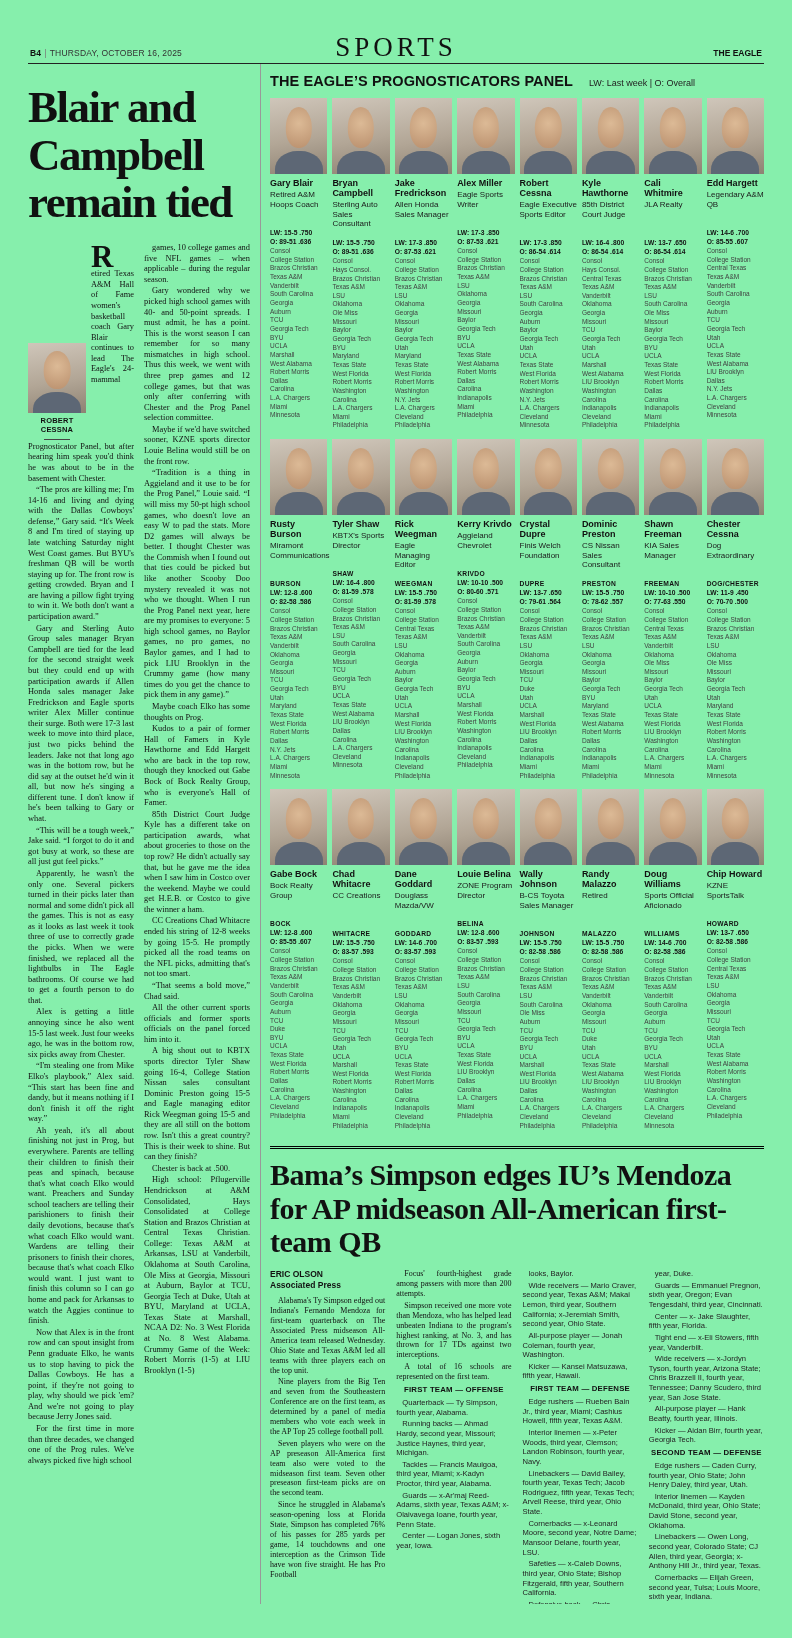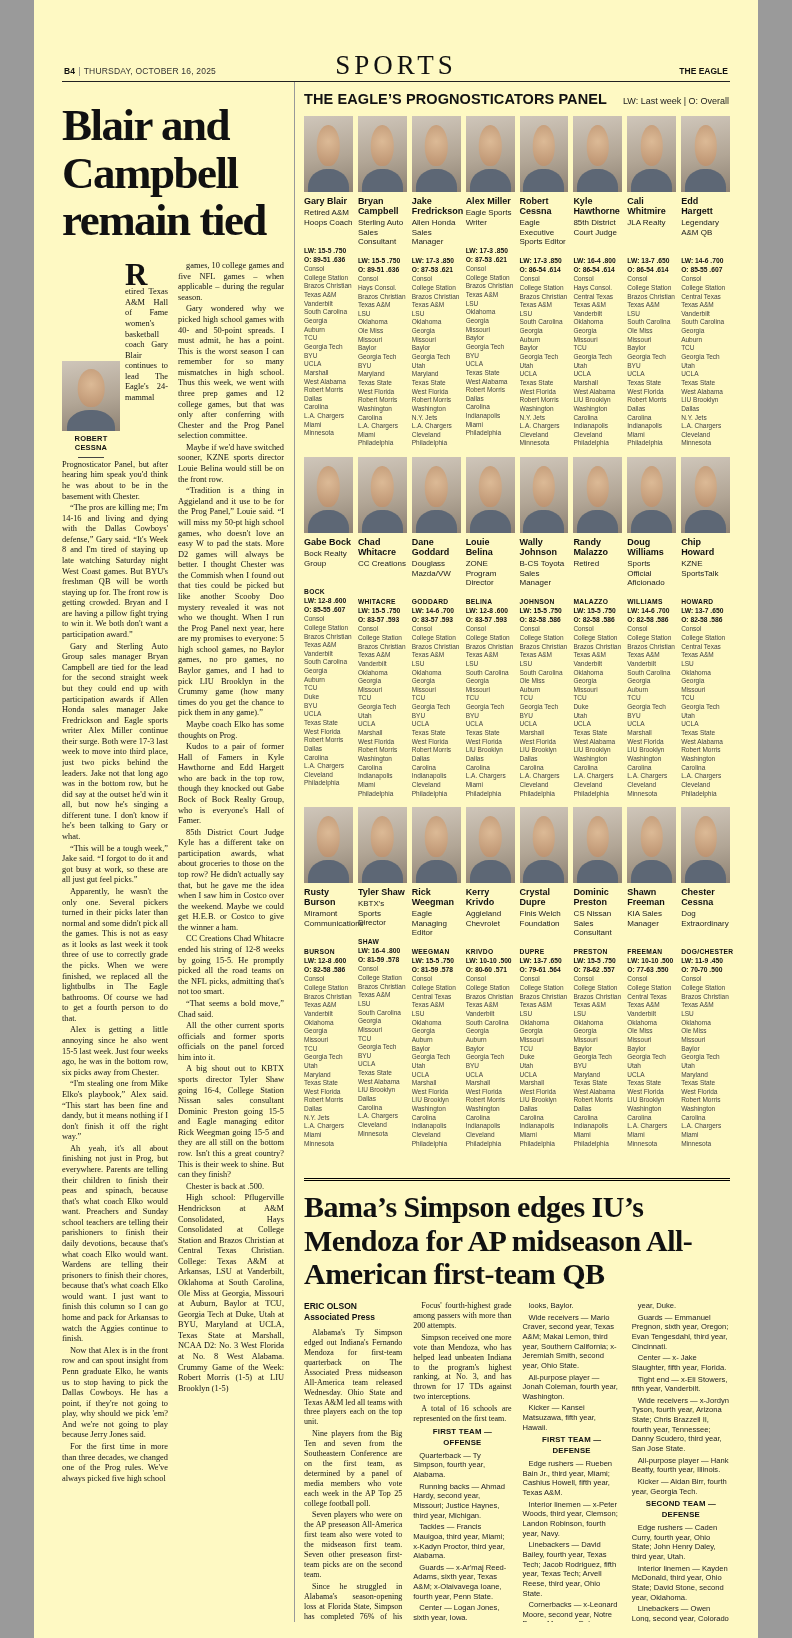--- a/index.html
+++ b/index.html
@@ -1,17 +1,17 @@
 <!DOCTYPE html>
 <html><head>
 <meta charset="utf-8">
 <style>
   html,body{margin:0;padding:0;background:#9a9a9a;}
-  .page{width:724px;height:1638px;margin:0 auto;background:#fef9c3;color:#111;
-        box-sizing:border-box;padding:18px 28px;overflow:hidden;position:relative;
+  .page{width:792px;height:1638px;margin:0 auto;background:#86efac;color:#111;
+        box-sizing:border-box;padding:0 28px;overflow:hidden;position:relative;
         font-family:"Liberation Serif",serif;}
   
   .masthead{position:relative;display:flex;justify-content:space-between;align-items:flex-end;
             padding:48px 2px 5px;border-bottom:1px solid #222;}
   .mh-left{font:700 8.5px "Liberation Sans",sans-serif;letter-spacing:.2px;}
   .mh-left .mh-date{font-weight:400;color:#333;}
   .mh-sep{font-weight:300;color:#777;padding:0 3px;}
   .mh-center{position:absolute;left:50%;bottom:2px;transform:translateX(-50%);
              font:400 27px/1 "Liberation Serif",serif;letter-spacing:4px;}
   .mh-right{font:700 8.5px "Liberation Sans",sans-serif;}
@@ -42,21 +42,21 @@
   .panel-legend{font:400 9px "Liberation Sans",sans-serif;color:#222;}
   .prow{display:grid;grid-template-columns:repeat(8,1fr);column-gap:5px;margin-top:9px;}
   .cell{min-width:0;}
   .pname{font:700 9px/1.12 "Liberation Sans",sans-serif;margin-top:4px;}
   .ptitle{font:400 8px/1.18 "Liberation Sans",sans-serif;margin-top:2px;min-height:38px;color:#1a1a1a;}
   .pcaps{font:700 6.7px/1.35 "Liberation Sans",sans-serif;letter-spacing:.3px;}
   .prec{font:700 6.7px/1.35 "Liberation Sans",sans-serif;}
   .picks{margin-top:1px;}
   .pick{font:400 6.5px/1.33 "Liberation Sans",sans-serif;color:#3f3f3f;white-space:nowrap;overflow:hidden;}
   
-  .bottom{margin-top:30px;border-top:3px double #000;padding-top:7px;flex:1;overflow:hidden;}
+  .bottom{margin-top:16px;border-top:3px double #000;padding-top:7px;flex:1;overflow:hidden;}
   .b-headline{font:700 30px/1.12 "Liberation Serif",serif;letter-spacing:-.5px;margin:2px 0 10px;}
   .b-cols{display:grid;grid-template-columns:repeat(4,1fr);column-gap:11px;}
   .bby{font:700 8.5px/1.3 "Liberation Sans",sans-serif;margin:0;}
   .bp{font:400 8px/1.24 "Liberation Serif",serif;margin:0 0 2px;text-indent:8px;text-align:justify;}
   .bp.first{margin-top:5px;}
   .bl{font:400 7.6px/1.27 "Liberation Sans",sans-serif;margin:0 0 2px;text-indent:6px;color:#222;}
   .bh{font:700 7.8px/1.4 "Liberation Sans",sans-serif;text-align:center;margin:3px 0 2px;letter-spacing:.2px;}
 </style>
 </head>
 <body>
@@ -369,502 +369,502 @@
                     <div class="pick">Cleveland</div>
                     <div class="pick">Minnesota</div>
                   </div>
                   </div></div>
             </div>
             <div class="prow">
               <div style="display:contents">
                 
               <div class="cell">
                     <div class="photo"></div>
-                    <div class="pname">Gabe Bock</div>
-                    <div class="ptitle">Bock Realty Group</div>
-                    <div class="pcaps">BOCK</div>
+                    <div class="pname">Rusty Burson</div>
+                    <div class="ptitle">Miramont Communications</div>
+                    <div class="pcaps">BURSON</div>
                     <div class="prec">LW: 12-8 .600</div>
-                    <div class="prec">O: 85-55 .607</div>
+                    <div class="prec">O: 82-58 .586</div>
+                    <div class="picks">
+
+                    <div class="pick">Consol</div>
+                    <div class="pick">College Station</div>
+                    <div class="pick">Brazos Christian</div>
+                    <div class="pick">Texas A&amp;M</div>
+                    <div class="pick">Vanderbilt</div>
+                    <div class="pick">Oklahoma</div>
+                    <div class="pick">Georgia</div>
+                    <div class="pick">Missouri</div>
+                    <div class="pick">TCU</div>
+                    <div class="pick">Georgia Tech</div>
+                    <div class="pick">Utah</div>
+                    <div class="pick">Maryland</div>
+                    <div class="pick">Texas State</div>
+                    <div class="pick">West Florida</div>
+                    <div class="pick">Robert Morris</div>
+                    <div class="pick">Dallas</div>
+                    <div class="pick">N.Y. Jets</div>
+                    <div class="pick">L.A. Chargers</div>
+                    <div class="pick">Miami</div>
+                    <div class="pick">Minnesota</div>
+                  </div>
+                  </div><div class="cell">
+                    <div class="photo"></div>
+                    <div class="pname">Tyler Shaw</div>
+                    <div class="ptitle">KBTX's Sports Director</div>
+                    <div class="pcaps">SHAW</div>
+                    <div class="prec">LW: 16-4 .800</div>
+                    <div class="prec">O: 81-59 .578</div>
+                    <div class="picks">
+
+                    <div class="pick">Consol</div>
+                    <div class="pick">College Station</div>
+                    <div class="pick">Brazos Christian</div>
+                    <div class="pick">Texas A&amp;M</div>
+                    <div class="pick">LSU</div>
+                    <div class="pick">South Carolina</div>
+                    <div class="pick">Georgia</div>
+                    <div class="pick">Missouri</div>
+                    <div class="pick">TCU</div>
+                    <div class="pick">Georgia Tech</div>
+                    <div class="pick">BYU</div>
+                    <div class="pick">UCLA</div>
+                    <div class="pick">Texas State</div>
+                    <div class="pick">West Alabama</div>
+                    <div class="pick">LIU Brooklyn</div>
+                    <div class="pick">Dallas</div>
+                    <div class="pick">Carolina</div>
+                    <div class="pick">L.A. Chargers</div>
+                    <div class="pick">Cleveland</div>
+                    <div class="pick">Minnesota</div>
+                  </div>
+                  </div><div class="cell">
+                    <div class="photo"></div>
+                    <div class="pname">Rick Weegman</div>
+                    <div class="ptitle">Eagle Managing Editor</div>
+                    <div class="pcaps">WEEGMAN</div>
+                    <div class="prec">LW: 15-5 .750</div>
+                    <div class="prec">O: 81-59 .578</div>
+                    <div class="picks">
+
+                    <div class="pick">Consol</div>
+                    <div class="pick">College Station</div>
+                    <div class="pick">Central Texas</div>
+                    <div class="pick">Texas A&amp;M</div>
+                    <div class="pick">LSU</div>
+                    <div class="pick">Oklahoma</div>
+                    <div class="pick">Georgia</div>
+                    <div class="pick">Auburn</div>
+                    <div class="pick">Baylor</div>
+                    <div class="pick">Georgia Tech</div>
+                    <div class="pick">Utah</div>
+                    <div class="pick">UCLA</div>
+                    <div class="pick">Marshall</div>
+                    <div class="pick">West Florida</div>
+                    <div class="pick">LIU Brooklyn</div>
+                    <div class="pick">Washington</div>
+                    <div class="pick">Carolina</div>
+                    <div class="pick">Indianapolis</div>
+                    <div class="pick">Cleveland</div>
+                    <div class="pick">Philadelphia</div>
+                  </div>
+                  </div><div class="cell">
+                    <div class="photo"></div>
+                    <div class="pname">Kerry Krivdo</div>
+                    <div class="ptitle">Aggieland Chevrolet</div>
+                    <div class="pcaps">KRIVDO</div>
+                    <div class="prec">LW: 10-10 .500</div>
+                    <div class="prec">O: 80-60 .571</div>
                     <div class="picks">
 
                     <div class="pick">Consol</div>
                     <div class="pick">College Station</div>
                     <div class="pick">Brazos Christian</div>
                     <div class="pick">Texas A&amp;M</div>
                     <div class="pick">Vanderbilt</div>
                     <div class="pick">South Carolina</div>
                     <div class="pick">Georgia</div>
                     <div class="pick">Auburn</div>
+                    <div class="pick">Baylor</div>
+                    <div class="pick">Georgia Tech</div>
+                    <div class="pick">BYU</div>
+                    <div class="pick">UCLA</div>
+                    <div class="pick">Marshall</div>
+                    <div class="pick">West Florida</div>
+                    <div class="pick">Robert Morris</div>
+                    <div class="pick">Washington</div>
+                    <div class="pick">Carolina</div>
+                    <div class="pick">Indianapolis</div>
+                    <div class="pick">Cleveland</div>
+                    <div class="pick">Philadelphia</div>
+                  </div>
+                  </div><div class="cell">
+                    <div class="photo"></div>
+                    <div class="pname">Crystal Dupre</div>
+                    <div class="ptitle">Finis Welch Foundation</div>
+                    <div class="pcaps">DUPRE</div>
+                    <div class="prec">LW: 13-7 .650</div>
+                    <div class="prec">O: 79-61 .564</div>
+                    <div class="picks">
+
+                    <div class="pick">Consol</div>
+                    <div class="pick">College Station</div>
+                    <div class="pick">Brazos Christian</div>
+                    <div class="pick">Texas A&amp;M</div>
+                    <div class="pick">LSU</div>
+                    <div class="pick">Oklahoma</div>
+                    <div class="pick">Georgia</div>
+                    <div class="pick">Missouri</div>
                     <div class="pick">TCU</div>
                     <div class="pick">Duke</div>
-                    <div class="pick">BYU</div>
-                    <div class="pick">UCLA</div>
-                    <div class="pick">Texas State</div>
-                    <div class="pick">West Florida</div>
-                    <div class="pick">Robert Morris</div>
-                    <div class="pick">Dallas</div>
-                    <div class="pick">Carolina</div>
-                    <div class="pick">L.A. Chargers</div>
-                    <div class="pick">Cleveland</div>
-                    <div class="pick">Philadelphia</div>
-                  </div>
-                  </div><div class="cell">
-                    <div class="photo"></div>
-                    <div class="pname">Chad Whitacre</div>
-                    <div class="ptitle">CC Creations</div>
-                    <div class="pcaps">WHITACRE</div>
+                    <div class="pick">Utah</div>
+                    <div class="pick">UCLA</div>
+                    <div class="pick">Marshall</div>
+                    <div class="pick">West Florida</div>
+                    <div class="pick">LIU Brooklyn</div>
+                    <div class="pick">Dallas</div>
+                    <div class="pick">Carolina</div>
+                    <div class="pick">Indianapolis</div>
+                    <div class="pick">Miami</div>
+                    <div class="pick">Philadelphia</div>
+                  </div>
+                  </div><div class="cell">
+                    <div class="photo"></div>
+                    <div class="pname">Dominic Preston</div>
+                    <div class="ptitle">CS Nissan Sales Consultant</div>
+                    <div class="pcaps">PRESTON</div>
                     <div class="prec">LW: 15-5 .750</div>
-                    <div class="prec">O: 83-57 .593</div>
-                    <div class="picks">
-
-                    <div class="pick">Consol</div>
-                    <div class="pick">College Station</div>
-                    <div class="pick">Brazos Christian</div>
+                    <div class="prec">O: 78-62 .557</div>
+                    <div class="picks">
+
+                    <div class="pick">Consol</div>
+                    <div class="pick">College Station</div>
+                    <div class="pick">Brazos Christian</div>
+                    <div class="pick">Texas A&amp;M</div>
+                    <div class="pick">LSU</div>
+                    <div class="pick">Oklahoma</div>
+                    <div class="pick">Georgia</div>
+                    <div class="pick">Missouri</div>
+                    <div class="pick">Baylor</div>
+                    <div class="pick">Georgia Tech</div>
+                    <div class="pick">BYU</div>
+                    <div class="pick">Maryland</div>
+                    <div class="pick">Texas State</div>
+                    <div class="pick">West Alabama</div>
+                    <div class="pick">Robert Morris</div>
+                    <div class="pick">Dallas</div>
+                    <div class="pick">Carolina</div>
+                    <div class="pick">Indianapolis</div>
+                    <div class="pick">Miami</div>
+                    <div class="pick">Philadelphia</div>
+                  </div>
+                  </div><div class="cell">
+                    <div class="photo"></div>
+                    <div class="pname">Shawn Freeman</div>
+                    <div class="ptitle">KIA Sales Manager</div>
+                    <div class="pcaps">FREEMAN</div>
+                    <div class="prec">LW: 10-10 .500</div>
+                    <div class="prec">O: 77-63 .550</div>
+                    <div class="picks">
+
+                    <div class="pick">Consol</div>
+                    <div class="pick">College Station</div>
+                    <div class="pick">Central Texas</div>
                     <div class="pick">Texas A&amp;M</div>
                     <div class="pick">Vanderbilt</div>
                     <div class="pick">Oklahoma</div>
-                    <div class="pick">Georgia</div>
-                    <div class="pick">Missouri</div>
-                    <div class="pick">TCU</div>
-                    <div class="pick">Georgia Tech</div>
-                    <div class="pick">Utah</div>
-                    <div class="pick">UCLA</div>
-                    <div class="pick">Marshall</div>
-                    <div class="pick">West Florida</div>
-                    <div class="pick">Robert Morris</div>
-                    <div class="pick">Washington</div>
-                    <div class="pick">Carolina</div>
-                    <div class="pick">Indianapolis</div>
-                    <div class="pick">Miami</div>
-                    <div class="pick">Philadelphia</div>
-                  </div>
-                  </div><div class="cell">
-                    <div class="photo"></div>
-                    <div class="pname">Dane Goddard</div>
-                    <div class="ptitle">Douglass Mazda/VW</div>
-                    <div class="pcaps">GODDARD</div>
-                    <div class="prec">LW: 14-6 .700</div>
-                    <div class="prec">O: 83-57 .593</div>
-                    <div class="picks">
-
-                    <div class="pick">Consol</div>
-                    <div class="pick">College Station</div>
-                    <div class="pick">Brazos Christian</div>
-                    <div class="pick">Texas A&amp;M</div>
-                    <div class="pick">LSU</div>
-                    <div class="pick">Oklahoma</div>
-                    <div class="pick">Georgia</div>
-                    <div class="pick">Missouri</div>
-                    <div class="pick">TCU</div>
-                    <div class="pick">Georgia Tech</div>
-                    <div class="pick">BYU</div>
-                    <div class="pick">UCLA</div>
-                    <div class="pick">Texas State</div>
-                    <div class="pick">West Florida</div>
-                    <div class="pick">Robert Morris</div>
-                    <div class="pick">Dallas</div>
-                    <div class="pick">Carolina</div>
-                    <div class="pick">Indianapolis</div>
-                    <div class="pick">Cleveland</div>
-                    <div class="pick">Philadelphia</div>
-                  </div>
-                  </div><div class="cell">
-                    <div class="photo"></div>
-                    <div class="pname">Louie Belina</div>
-                    <div class="ptitle">ZONE Program Director</div>
-                    <div class="pcaps">BELINA</div>
-                    <div class="prec">LW: 12-8 .600</div>
-                    <div class="prec">O: 83-57 .593</div>
-                    <div class="picks">
-
-                    <div class="pick">Consol</div>
-                    <div class="pick">College Station</div>
-                    <div class="pick">Brazos Christian</div>
-                    <div class="pick">Texas A&amp;M</div>
-                    <div class="pick">LSU</div>
-                    <div class="pick">South Carolina</div>
-                    <div class="pick">Georgia</div>
-                    <div class="pick">Missouri</div>
-                    <div class="pick">TCU</div>
-                    <div class="pick">Georgia Tech</div>
-                    <div class="pick">BYU</div>
+                    <div class="pick">Ole Miss</div>
+                    <div class="pick">Missouri</div>
+                    <div class="pick">Baylor</div>
+                    <div class="pick">Georgia Tech</div>
+                    <div class="pick">Utah</div>
                     <div class="pick">UCLA</div>
                     <div class="pick">Texas State</div>
                     <div class="pick">West Florida</div>
                     <div class="pick">LIU Brooklyn</div>
-                    <div class="pick">Dallas</div>
-                    <div class="pick">Carolina</div>
-                    <div class="pick">L.A. Chargers</div>
-                    <div class="pick">Miami</div>
-                    <div class="pick">Philadelphia</div>
-                  </div>
-                  </div><div class="cell">
-                    <div class="photo"></div>
-                    <div class="pname">Wally Johnson</div>
-                    <div class="ptitle">B-CS Toyota Sales Manager</div>
-                    <div class="pcaps">JOHNSON</div>
-                    <div class="prec">LW: 15-5 .750</div>
-                    <div class="prec">O: 82-58 .586</div>
-                    <div class="picks">
-
-                    <div class="pick">Consol</div>
-                    <div class="pick">College Station</div>
-                    <div class="pick">Brazos Christian</div>
-                    <div class="pick">Texas A&amp;M</div>
-                    <div class="pick">LSU</div>
-                    <div class="pick">South Carolina</div>
+                    <div class="pick">Washington</div>
+                    <div class="pick">Carolina</div>
+                    <div class="pick">L.A. Chargers</div>
+                    <div class="pick">Miami</div>
+                    <div class="pick">Minnesota</div>
+                  </div>
+                  </div><div class="cell">
+                    <div class="photo"></div>
+                    <div class="pname">Chester Cessna</div>
+                    <div class="ptitle">Dog Extraordinary</div>
+                    <div class="pcaps">DOG/CHESTER</div>
+                    <div class="prec">LW: 11-9 .450</div>
+                    <div class="prec">O: 70-70 .500</div>
+                    <div class="picks">
+
+                    <div class="pick">Consol</div>
+                    <div class="pick">College Station</div>
+                    <div class="pick">Brazos Christian</div>
+                    <div class="pick">Texas A&amp;M</div>
+                    <div class="pick">LSU</div>
+                    <div class="pick">Oklahoma</div>
                     <div class="pick">Ole Miss</div>
-                    <div class="pick">Auburn</div>
-                    <div class="pick">TCU</div>
-                    <div class="pick">Georgia Tech</div>
-                    <div class="pick">BYU</div>
-                    <div class="pick">UCLA</div>
-                    <div class="pick">Marshall</div>
-                    <div class="pick">West Florida</div>
-                    <div class="pick">LIU Brooklyn</div>
-                    <div class="pick">Dallas</div>
-                    <div class="pick">Carolina</div>
-                    <div class="pick">L.A. Chargers</div>
-                    <div class="pick">Cleveland</div>
-                    <div class="pick">Philadelphia</div>
-                  </div>
-                  </div><div class="cell">
-                    <div class="photo"></div>
-                    <div class="pname">Randy Malazzo</div>
-                    <div class="ptitle">Retired</div>
-                    <div class="pcaps">MALAZZO</div>
-                    <div class="prec">LW: 15-5 .750</div>
-                    <div class="prec">O: 82-58 .586</div>
-                    <div class="picks">
-
-                    <div class="pick">Consol</div>
-                    <div class="pick">College Station</div>
-                    <div class="pick">Brazos Christian</div>
-                    <div class="pick">Texas A&amp;M</div>
-                    <div class="pick">Vanderbilt</div>
-                    <div class="pick">Oklahoma</div>
-                    <div class="pick">Georgia</div>
-                    <div class="pick">Missouri</div>
-                    <div class="pick">TCU</div>
-                    <div class="pick">Duke</div>
-                    <div class="pick">Utah</div>
-                    <div class="pick">UCLA</div>
-                    <div class="pick">Texas State</div>
-                    <div class="pick">West Alabama</div>
-                    <div class="pick">LIU Brooklyn</div>
-                    <div class="pick">Washington</div>
-                    <div class="pick">Carolina</div>
-                    <div class="pick">L.A. Chargers</div>
-                    <div class="pick">Cleveland</div>
-                    <div class="pick">Philadelphia</div>
-                  </div>
-                  </div><div class="cell">
-                    <div class="photo"></div>
-                    <div class="pname">Doug Williams</div>
-                    <div class="ptitle">Sports Official Aficionado</div>
-                    <div class="pcaps">WILLIAMS</div>
-                    <div class="prec">LW: 14-6 .700</div>
-                    <div class="prec">O: 82-58 .586</div>
-                    <div class="picks">
-
-                    <div class="pick">Consol</div>
-                    <div class="pick">College Station</div>
-                    <div class="pick">Brazos Christian</div>
-                    <div class="pick">Texas A&amp;M</div>
-                    <div class="pick">Vanderbilt</div>
-                    <div class="pick">South Carolina</div>
-                    <div class="pick">Georgia</div>
-                    <div class="pick">Auburn</div>
-                    <div class="pick">TCU</div>
-                    <div class="pick">Georgia Tech</div>
-                    <div class="pick">BYU</div>
-                    <div class="pick">UCLA</div>
-                    <div class="pick">Marshall</div>
-                    <div class="pick">West Florida</div>
-                    <div class="pick">LIU Brooklyn</div>
-                    <div class="pick">Washington</div>
-                    <div class="pick">Carolina</div>
-                    <div class="pick">L.A. Chargers</div>
-                    <div class="pick">Cleveland</div>
+                    <div class="pick">Missouri</div>
+                    <div class="pick">Baylor</div>
+                    <div class="pick">Georgia Tech</div>
+                    <div class="pick">Utah</div>
+                    <div class="pick">Maryland</div>
+                    <div class="pick">Texas State</div>
+                    <div class="pick">West Florida</div>
+                    <div class="pick">Robert Morris</div>
+                    <div class="pick">Washington</div>
+                    <div class="pick">Carolina</div>
+                    <div class="pick">L.A. Chargers</div>
+                    <div class="pick">Miami</div>
                     <div class="pick">Minnesota</div>
-                  </div>
-                  </div><div class="cell">
-                    <div class="photo"></div>
-                    <div class="pname">Chip Howard</div>
-                    <div class="ptitle">KZNE SportsTalk</div>
-                    <div class="pcaps">HOWARD</div>
-                    <div class="prec">LW: 13-7 .650</div>
-                    <div class="prec">O: 82-58 .586</div>
-                    <div class="picks">
-
-                    <div class="pick">Consol</div>
-                    <div class="pick">College Station</div>
-                    <div class="pick">Central Texas</div>
-                    <div class="pick">Texas A&amp;M</div>
-                    <div class="pick">LSU</div>
-                    <div class="pick">Oklahoma</div>
-                    <div class="pick">Georgia</div>
-                    <div class="pick">Missouri</div>
-                    <div class="pick">TCU</div>
-                    <div class="pick">Georgia Tech</div>
-                    <div class="pick">Utah</div>
-                    <div class="pick">UCLA</div>
-                    <div class="pick">Texas State</div>
-                    <div class="pick">West Alabama</div>
-                    <div class="pick">Robert Morris</div>
-                    <div class="pick">Washington</div>
-                    <div class="pick">Carolina</div>
-                    <div class="pick">L.A. Chargers</div>
-                    <div class="pick">Cleveland</div>
-                    <div class="pick">Philadelphia</div>
                   </div>
                   </div></div>
             </div>
             <div class="prow">
               <div style="display:contents">
                 
               <div class="cell">
                     <div class="photo"></div>
-                    <div class="pname">Rusty Burson</div>
-                    <div class="ptitle">Miramont Communications</div>
-                    <div class="pcaps">BURSON</div>
+                    <div class="pname">Gabe Bock</div>
+                    <div class="ptitle">Bock Realty Group</div>
+                    <div class="pcaps">BOCK</div>
                     <div class="prec">LW: 12-8 .600</div>
+                    <div class="prec">O: 85-55 .607</div>
+                    <div class="picks">
+
+                    <div class="pick">Consol</div>
+                    <div class="pick">College Station</div>
+                    <div class="pick">Brazos Christian</div>
+                    <div class="pick">Texas A&amp;M</div>
+                    <div class="pick">Vanderbilt</div>
+                    <div class="pick">South Carolina</div>
+                    <div class="pick">Georgia</div>
+                    <div class="pick">Auburn</div>
+                    <div class="pick">TCU</div>
+                    <div class="pick">Duke</div>
+                    <div class="pick">BYU</div>
+                    <div class="pick">UCLA</div>
+                    <div class="pick">Texas State</div>
+                    <div class="pick">West Florida</div>
+                    <div class="pick">Robert Morris</div>
+                    <div class="pick">Dallas</div>
+                    <div class="pick">Carolina</div>
+                    <div class="pick">L.A. Chargers</div>
+                    <div class="pick">Cleveland</div>
+                    <div class="pick">Philadelphia</div>
+                  </div>
+                  </div><div class="cell">
+                    <div class="photo"></div>
+                    <div class="pname">Chad Whitacre</div>
+                    <div class="ptitle">CC Creations</div>
+                    <div class="pcaps">WHITACRE</div>
+                    <div class="prec">LW: 15-5 .750</div>
+                    <div class="prec">O: 83-57 .593</div>
+                    <div class="picks">
+
+                    <div class="pick">Consol</div>
+                    <div class="pick">College Station</div>
+                    <div class="pick">Brazos Christian</div>
+                    <div class="pick">Texas A&amp;M</div>
+                    <div class="pick">Vanderbilt</div>
+                    <div class="pick">Oklahoma</div>
+                    <div class="pick">Georgia</div>
+                    <div class="pick">Missouri</div>
+                    <div class="pick">TCU</div>
+                    <div class="pick">Georgia Tech</div>
+                    <div class="pick">Utah</div>
+                    <div class="pick">UCLA</div>
+                    <div class="pick">Marshall</div>
+                    <div class="pick">West Florida</div>
+                    <div class="pick">Robert Morris</div>
+                    <div class="pick">Washington</div>
+                    <div class="pick">Carolina</div>
+                    <div class="pick">Indianapolis</div>
+                    <div class="pick">Miami</div>
+                    <div class="pick">Philadelphia</div>
+                  </div>
+                  </div><div class="cell">
+                    <div class="photo"></div>
+                    <div class="pname">Dane Goddard</div>
+                    <div class="ptitle">Douglass Mazda/VW</div>
+                    <div class="pcaps">GODDARD</div>
+                    <div class="prec">LW: 14-6 .700</div>
+                    <div class="prec">O: 83-57 .593</div>
+                    <div class="picks">
+
+                    <div class="pick">Consol</div>
+                    <div class="pick">College Station</div>
+                    <div class="pick">Brazos Christian</div>
+                    <div class="pick">Texas A&amp;M</div>
+                    <div class="pick">LSU</div>
+                    <div class="pick">Oklahoma</div>
+                    <div class="pick">Georgia</div>
+                    <div class="pick">Missouri</div>
+                    <div class="pick">TCU</div>
+                    <div class="pick">Georgia Tech</div>
+                    <div class="pick">BYU</div>
+                    <div class="pick">UCLA</div>
+                    <div class="pick">Texas State</div>
+                    <div class="pick">West Florida</div>
+                    <div class="pick">Robert Morris</div>
+                    <div class="pick">Dallas</div>
+                    <div class="pick">Carolina</div>
+                    <div class="pick">Indianapolis</div>
+                    <div class="pick">Cleveland</div>
+                    <div class="pick">Philadelphia</div>
+                  </div>
+                  </div><div class="cell">
+                    <div class="photo"></div>
+                    <div class="pname">Louie Belina</div>
+                    <div class="ptitle">ZONE Program Director</div>
+                    <div class="pcaps">BELINA</div>
+                    <div class="prec">LW: 12-8 .600</div>
+                    <div class="prec">O: 83-57 .593</div>
+                    <div class="picks">
+
+                    <div class="pick">Consol</div>
+                    <div class="pick">College Station</div>
+                    <div class="pick">Brazos Christian</div>
+                    <div class="pick">Texas A&amp;M</div>
+                    <div class="pick">LSU</div>
+                    <div class="pick">South Carolina</div>
+                    <div class="pick">Georgia</div>
+                    <div class="pick">Missouri</div>
+                    <div class="pick">TCU</div>
+                    <div class="pick">Georgia Tech</div>
+                    <div class="pick">BYU</div>
+                    <div class="pick">UCLA</div>
+                    <div class="pick">Texas State</div>
+                    <div class="pick">West Florida</div>
+                    <div class="pick">LIU Brooklyn</div>
+                    <div class="pick">Dallas</div>
+                    <div class="pick">Carolina</div>
+                    <div class="pick">L.A. Chargers</div>
+                    <div class="pick">Miami</div>
+                    <div class="pick">Philadelphia</div>
+                  </div>
+                  </div><div class="cell">
+                    <div class="photo"></div>
+                    <div class="pname">Wally Johnson</div>
+                    <div class="ptitle">B-CS Toyota Sales Manager</div>
+                    <div class="pcaps">JOHNSON</div>
+                    <div class="prec">LW: 15-5 .750</div>
                     <div class="prec">O: 82-58 .586</div>
                     <div class="picks">
 
                     <div class="pick">Consol</div>
                     <div class="pick">College Station</div>
                     <div class="pick">Brazos Christian</div>
                     <div class="pick">Texas A&amp;M</div>
+                    <div class="pick">LSU</div>
+                    <div class="pick">South Carolina</div>
+                    <div class="pick">Ole Miss</div>
+                    <div class="pick">Auburn</div>
+                    <div class="pick">TCU</div>
+                    <div class="pick">Georgia Tech</div>
+                    <div class="pick">BYU</div>
+                    <div class="pick">UCLA</div>
+                    <div class="pick">Marshall</div>
+                    <div class="pick">West Florida</div>
+                    <div class="pick">LIU Brooklyn</div>
+                    <div class="pick">Dallas</div>
+                    <div class="pick">Carolina</div>
+                    <div class="pick">L.A. Chargers</div>
+                    <div class="pick">Cleveland</div>
+                    <div class="pick">Philadelphia</div>
+                  </div>
+                  </div><div class="cell">
+                    <div class="photo"></div>
+                    <div class="pname">Randy Malazzo</div>
+                    <div class="ptitle">Retired</div>
+                    <div class="pcaps">MALAZZO</div>
+                    <div class="prec">LW: 15-5 .750</div>
+                    <div class="prec">O: 82-58 .586</div>
+                    <div class="picks">
+
+                    <div class="pick">Consol</div>
+                    <div class="pick">College Station</div>
+                    <div class="pick">Brazos Christian</div>
+                    <div class="pick">Texas A&amp;M</div>
                     <div class="pick">Vanderbilt</div>
                     <div class="pick">Oklahoma</div>
                     <div class="pick">Georgia</div>
                     <div class="pick">Missouri</div>
                     <div class="pick">TCU</div>
-                    <div class="pick">Georgia Tech</div>
-                    <div class="pick">Utah</div>
-                    <div class="pick">Maryland</div>
-                    <div class="pick">Texas State</div>
-                    <div class="pick">West Florida</div>
-                    <div class="pick">Robert Morris</div>
-                    <div class="pick">Dallas</div>
-                    <div class="pick">N.Y. Jets</div>
-                    <div class="pick">L.A. Chargers</div>
-                    <div class="pick">Miami</div>
-                    <div class="pick">Minnesota</div>
-                  </div>
-                  </div><div class="cell">
-                    <div class="photo"></div>
-                    <div class="pname">Tyler Shaw</div>
-                    <div class="ptitle">KBTX's Sports Director</div>
-                    <div class="pcaps">SHAW</div>
-                    <div class="prec">LW: 16-4 .800</div>
-                    <div class="prec">O: 81-59 .578</div>
-                    <div class="picks">
-
-                    <div class="pick">Consol</div>
-                    <div class="pick">College Station</div>
-                    <div class="pick">Brazos Christian</div>
-                    <div class="pick">Texas A&amp;M</div>
-                    <div class="pick">LSU</div>
-                    <div class="pick">South Carolina</div>
-                    <div class="pick">Georgia</div>
-                    <div class="pick">Missouri</div>
-                    <div class="pick">TCU</div>
-                    <div class="pick">Georgia Tech</div>
-                    <div class="pick">BYU</div>
+                    <div class="pick">Duke</div>
+                    <div class="pick">Utah</div>
                     <div class="pick">UCLA</div>
                     <div class="pick">Texas State</div>
                     <div class="pick">West Alabama</div>
                     <div class="pick">LIU Brooklyn</div>
-                    <div class="pick">Dallas</div>
-                    <div class="pick">Carolina</div>
-                    <div class="pick">L.A. Chargers</div>
-                    <div class="pick">Cleveland</div>
-                    <div class="pick">Minnesota</div>
-                  </div>
-                  </div><div class="cell">
-                    <div class="photo"></div>
-                    <div class="pname">Rick Weegman</div>
-                    <div class="ptitle">Eagle Managing Editor</div>
-                    <div class="pcaps">WEEGMAN</div>
-                    <div class="prec">LW: 15-5 .750</div>
-                    <div class="prec">O: 81-59 .578</div>
-                    <div class="picks">
-
-                    <div class="pick">Consol</div>
-                    <div class="pick">College Station</div>
-                    <div class="pick">Central Texas</div>
-                    <div class="pick">Texas A&amp;M</div>
-                    <div class="pick">LSU</div>
-                    <div class="pick">Oklahoma</div>
-                    <div class="pick">Georgia</div>
-                    <div class="pick">Auburn</div>
-                    <div class="pick">Baylor</div>
-                    <div class="pick">Georgia Tech</div>
-                    <div class="pick">Utah</div>
-                    <div class="pick">UCLA</div>
-                    <div class="pick">Marshall</div>
-                    <div class="pick">West Florida</div>
-                    <div class="pick">LIU Brooklyn</div>
-                    <div class="pick">Washington</div>
-                    <div class="pick">Carolina</div>
-                    <div class="pick">Indianapolis</div>
-                    <div class="pick">Cleveland</div>
-                    <div class="pick">Philadelphia</div>
-                  </div>
-                  </div><div class="cell">
-                    <div class="photo"></div>
-                    <div class="pname">Kerry Krivdo</div>
-                    <div class="ptitle">Aggieland Chevrolet</div>
-                    <div class="pcaps">KRIVDO</div>
-                    <div class="prec">LW: 10-10 .500</div>
-                    <div class="prec">O: 80-60 .571</div>
+                    <div class="pick">Washington</div>
+                    <div class="pick">Carolina</div>
+                    <div class="pick">L.A. Chargers</div>
+                    <div class="pick">Cleveland</div>
+                    <div class="pick">Philadelphia</div>
+                  </div>
+                  </div><div class="cell">
+                    <div class="photo"></div>
+                    <div class="pname">Doug Williams</div>
+                    <div class="ptitle">Sports Official Aficionado</div>
+                    <div class="pcaps">WILLIAMS</div>
+                    <div class="prec">LW: 14-6 .700</div>
+                    <div class="prec">O: 82-58 .586</div>
                     <div class="picks">
 
                     <div class="pick">Consol</div>
                     <div class="pick">College Station</div>
                     <div class="pick">Brazos Christian</div>
                     <div class="pick">Texas A&amp;M</div>
                     <div class="pick">Vanderbilt</div>
                     <div class="pick">South Carolina</div>
                     <div class="pick">Georgia</div>
                     <div class="pick">Auburn</div>
-                    <div class="pick">Baylor</div>
+                    <div class="pick">TCU</div>
                     <div class="pick">Georgia Tech</div>
                     <div class="pick">BYU</div>
                     <div class="pick">UCLA</div>
                     <div class="pick">Marshall</div>
                     <div class="pick">West Florida</div>
-                    <div class="pick">Robert Morris</div>
-                    <div class="pick">Washington</div>
-                    <div class="pick">Carolina</div>
-                    <div class="pick">Indianapolis</div>
-                    <div class="pick">Cleveland</div>
-                    <div class="pick">Philadelphia</div>
-                  </div>
-                  </div><div class="cell">
-                    <div class="photo"></div>
-                    <div class="pname">Crystal Dupre</div>
-                    <div class="ptitle">Finis Welch Foundation</div>
-                    <div class="pcaps">DUPRE</div>
+                    <div class="pick">LIU Brooklyn</div>
+                    <div class="pick">Washington</div>
+                    <div class="pick">Carolina</div>
+                    <div class="pick">L.A. Chargers</div>
+                    <div class="pick">Cleveland</div>
+                    <div class="pick">Minnesota</div>
+                  </div>
+                  </div><div class="cell">
+                    <div class="photo"></div>
+                    <div class="pname">Chip Howard</div>
+                    <div class="ptitle">KZNE SportsTalk</div>
+                    <div class="pcaps">HOWARD</div>
                     <div class="prec">LW: 13-7 .650</div>
-                    <div class="prec">O: 79-61 .564</div>
-                    <div class="picks">
-
-                    <div class="pick">Consol</div>
-                    <div class="pick">College Station</div>
-                    <div class="pick">Brazos Christian</div>
-                    <div class="pick">Texas A&amp;M</div>
-                    <div class="pick">LSU</div>
-                    <div class="pick">Oklahoma</div>
-                    <div class="pick">Georgia</div>
-                    <div class="pick">Missouri</div>
-                    <div class="pick">TCU</div>
-                    <div class="pick">Duke</div>
-                    <div class="pick">Utah</div>
-                    <div class="pick">UCLA</div>
-                    <div class="pick">Marshall</div>
-                    <div class="pick">West Florida</div>
-                    <div class="pick">LIU Brooklyn</div>
-                    <div class="pick">Dallas</div>
-                    <div class="pick">Carolina</div>
-                    <div class="pick">Indianapolis</div>
-                    <div class="pick">Miami</div>
-                    <div class="pick">Philadelphia</div>
-                  </div>
-                  </div><div class="cell">
-                    <div class="photo"></div>
-                    <div class="pname">Dominic Preston</div>
-                    <div class="ptitle">CS Nissan Sales Consultant</div>
-                    <div class="pcaps">PRESTON</div>
-                    <div class="prec">LW: 15-5 .750</div>
-                    <div class="prec">O: 78-62 .557</div>
-                    <div class="picks">
-
-                    <div class="pick">Consol</div>
-                    <div class="pick">College Station</div>
-                    <div class="pick">Brazos Christian</div>
-                    <div class="pick">Texas A&amp;M</div>
-                    <div class="pick">LSU</div>
-                    <div class="pick">Oklahoma</div>
-                    <div class="pick">Georgia</div>
-                    <div class="pick">Missouri</div>
-                    <div class="pick">Baylor</div>
-                    <div class="pick">Georgia Tech</div>
-                    <div class="pick">BYU</div>
-                    <div class="pick">Maryland</div>
+                    <div class="prec">O: 82-58 .586</div>
+                    <div class="picks">
+
+                    <div class="pick">Consol</div>
+                    <div class="pick">College Station</div>
+                    <div class="pick">Central Texas</div>
+                    <div class="pick">Texas A&amp;M</div>
+                    <div class="pick">LSU</div>
+                    <div class="pick">Oklahoma</div>
+                    <div class="pick">Georgia</div>
+                    <div class="pick">Missouri</div>
+                    <div class="pick">TCU</div>
+                    <div class="pick">Georgia Tech</div>
+                    <div class="pick">Utah</div>
+                    <div class="pick">UCLA</div>
                     <div class="pick">Texas State</div>
                     <div class="pick">West Alabama</div>
                     <div class="pick">Robert Morris</div>
-                    <div class="pick">Dallas</div>
-                    <div class="pick">Carolina</div>
-                    <div class="pick">Indianapolis</div>
-                    <div class="pick">Miami</div>
-                    <div class="pick">Philadelphia</div>
-                  </div>
-                  </div><div class="cell">
-                    <div class="photo"></div>
-                    <div class="pname">Shawn Freeman</div>
-                    <div class="ptitle">KIA Sales Manager</div>
-                    <div class="pcaps">FREEMAN</div>
-                    <div class="prec">LW: 10-10 .500</div>
-                    <div class="prec">O: 77-63 .550</div>
-                    <div class="picks">
-
-                    <div class="pick">Consol</div>
-                    <div class="pick">College Station</div>
-                    <div class="pick">Central Texas</div>
-                    <div class="pick">Texas A&amp;M</div>
-                    <div class="pick">Vanderbilt</div>
-                    <div class="pick">Oklahoma</div>
-                    <div class="pick">Ole Miss</div>
-                    <div class="pick">Missouri</div>
-                    <div class="pick">Baylor</div>
-                    <div class="pick">Georgia Tech</div>
-                    <div class="pick">Utah</div>
-                    <div class="pick">UCLA</div>
-                    <div class="pick">Texas State</div>
-                    <div class="pick">West Florida</div>
-                    <div class="pick">LIU Brooklyn</div>
-                    <div class="pick">Washington</div>
-                    <div class="pick">Carolina</div>
-                    <div class="pick">L.A. Chargers</div>
-                    <div class="pick">Miami</div>
-                    <div class="pick">Minnesota</div>
-                  </div>
-                  </div><div class="cell">
-                    <div class="photo"></div>
-                    <div class="pname">Chester Cessna</div>
-                    <div class="ptitle">Dog Extraordinary</div>
-                    <div class="pcaps">DOG/CHESTER</div>
-                    <div class="prec">LW: 11-9 .450</div>
-                    <div class="prec">O: 70-70 .500</div>
-                    <div class="picks">
-
-                    <div class="pick">Consol</div>
-                    <div class="pick">College Station</div>
-                    <div class="pick">Brazos Christian</div>
-                    <div class="pick">Texas A&amp;M</div>
-                    <div class="pick">LSU</div>
-                    <div class="pick">Oklahoma</div>
-                    <div class="pick">Ole Miss</div>
-                    <div class="pick">Missouri</div>
-                    <div class="pick">Baylor</div>
-                    <div class="pick">Georgia Tech</div>
-                    <div class="pick">Utah</div>
-                    <div class="pick">Maryland</div>
-                    <div class="pick">Texas State</div>
-                    <div class="pick">West Florida</div>
-                    <div class="pick">Robert Morris</div>
-                    <div class="pick">Washington</div>
-                    <div class="pick">Carolina</div>
-                    <div class="pick">L.A. Chargers</div>
-                    <div class="pick">Miami</div>
-                    <div class="pick">Minnesota</div>
+                    <div class="pick">Washington</div>
+                    <div class="pick">Carolina</div>
+                    <div class="pick">L.A. Chargers</div>
+                    <div class="pick">Cleveland</div>
+                    <div class="pick">Philadelphia</div>
                   </div>
                   </div></div>
             </div>
           </div>
       </div>
 
       <div class="bottom">
         <h2 class="b-headline">Bama’s Simpson edges IU’s Mendoza for AP midseason All-American first-team QB</h2>
         <div class="b-cols">
 

